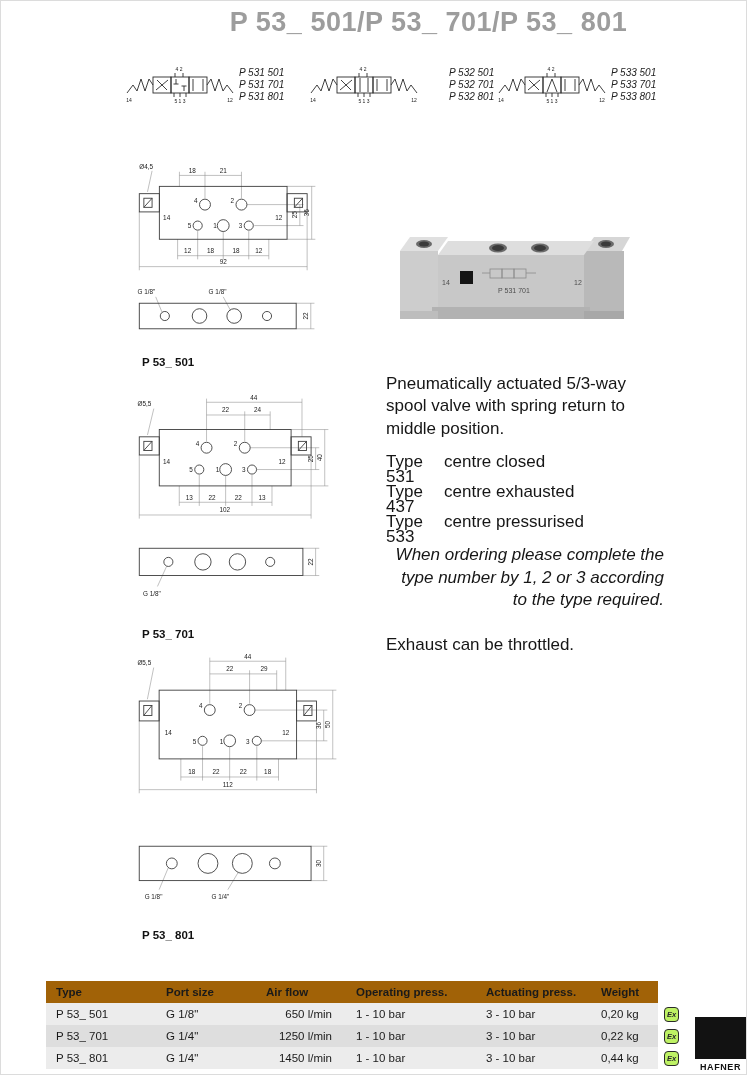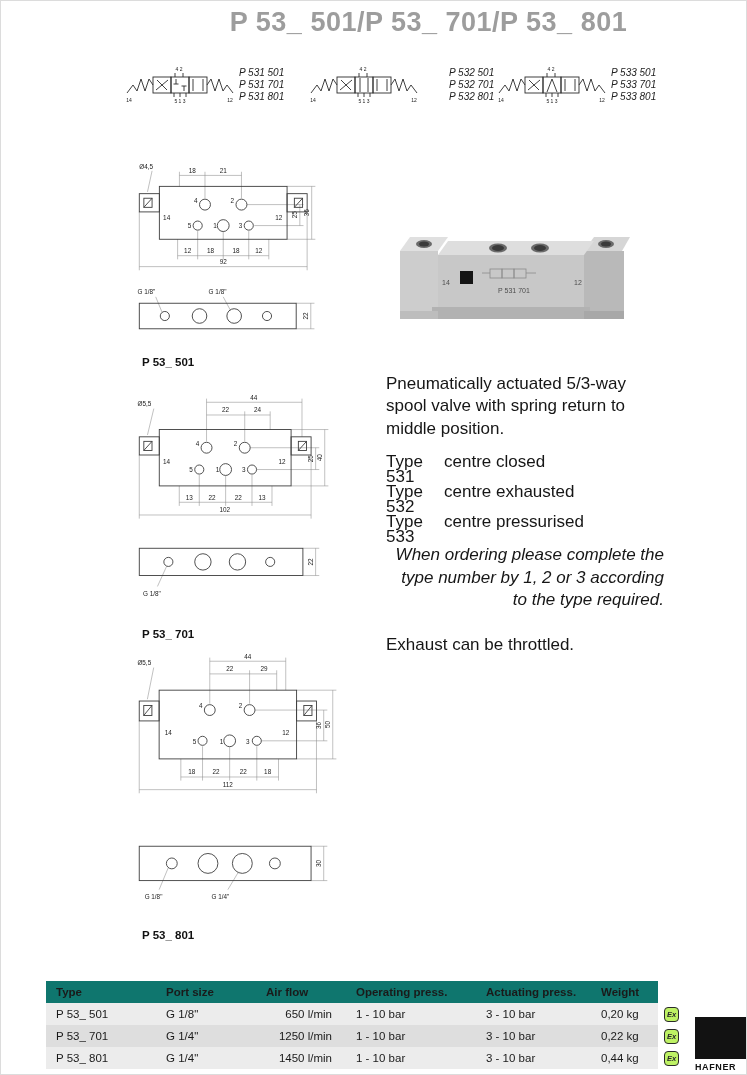--- a/index.html
+++ b/index.html
@@ -27,33 +27,33 @@
   .desc{position:absolute;left:385px;top:372px;width:278px;font-size:17px;line-height:1.32;color:#161616;}
   .desc p{margin:0;}
   .desc .types{margin-top:14px;}
   .desc .trow{display:flex;line-height:15px;}
   .desc .tname{width:58px;flex:none;}
   .desc .note{margin-top:0;font-style:italic;text-align:right;}
   .desc .exhaust{margin-top:22px;}
   
   .spec-table{position:absolute;left:45px;top:980px;width:612px;font-size:11.5px;}
   .spec-row{display:flex;height:22px;align-items:center;position:relative;}
-  .spec-row.header{background:#0f766e;font-weight:bold;}
+  .spec-row.header{background:#a16207;font-weight:bold;}
   .spec-row.r0{background:#ececec;}
   .spec-row.r1{background:#dedede;}
   .spec-row.r2{background:#ececec;}
   .c{box-sizing:border-box;padding-left:10px;flex:none;}
   .c1{width:110px;}.c2{width:100px;}.c3{width:90px;}
   .c4{width:130px;}.c5{width:115px;}.c6{width:65px;}
   .spec-row:not(.header) .c3{text-align:right;padding-right:14px;padding-left:0;}
   .ex-badge{position:absolute;left:618px;top:4px;width:13px;height:13px;border:1.3px solid #2a2a2a;
             border-radius:4px;font-size:7.5px;font-style:italic;font-weight:bold;color:#2a2a2a;
             display:flex;align-items:center;justify-content:center;background:#bef264;}
   
-  .logo{position:absolute;left:694px;top:1016px;width:51px;}
+  .logo{position:absolute;left:694px;top:1016px;width:51px;text-align:center;}
   .logo-square{width:51px;height:42px;background:#121212;}
   .logo-text{font-size:9px;font-weight:bold;letter-spacing:.6px;color:#111;margin-top:3px;}
 </style>
 </head>
 <body>
 
 <div class="page">
 
   <div class="title">P 53_ 501/P 53_ 701/P 53_ 801</div>
 
@@ -264,21 +264,21 @@
   </svg>
 
   <div class="desc">
     <p>Pneumatically actuated 5/3-way spool valve with spring return to middle position.</p>
     <div class="types">
       <div class="trow">
         <span class="tname">Type 531</span>
         <span>centre closed</span>
       </div>
       <div class="trow">
-        <span class="tname">Type 532</span>
+        <span class="tname">Type 437</span>
         <span>centre exhausted</span>
       </div>
       <div class="trow">
         <span class="tname">Type 533</span>
         <span>centre pressurised</span>
       </div>
     </div>
     <p class="note">When ordering please complete the type number by 1, 2 or 3 according to the type required.</p>
     <p class="exhaust">Exhaust can be throttled.</p>
   </div>

